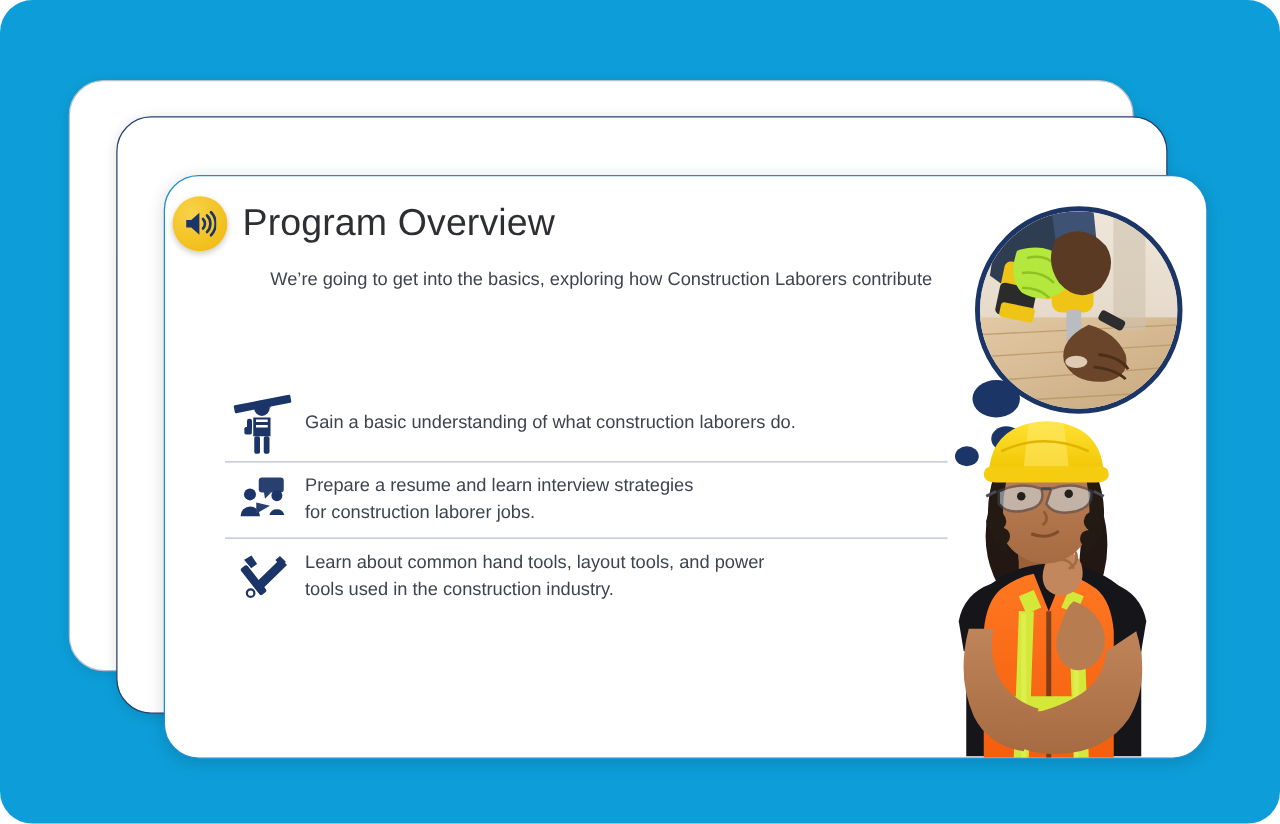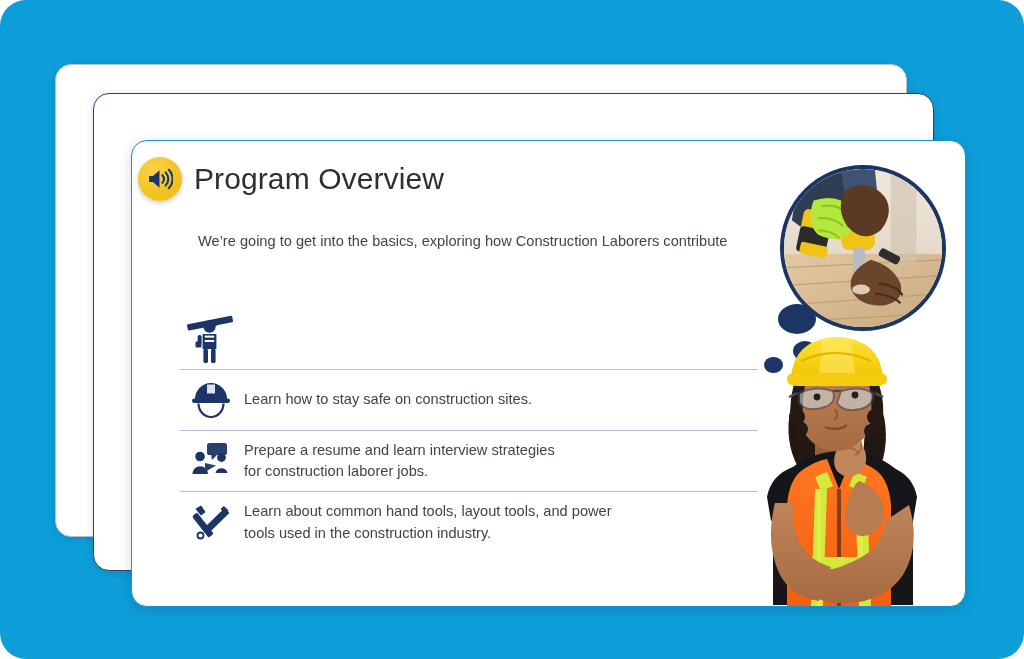--- a/index.html
+++ b/index.html
@@ -15,21 +15,21 @@
     width: 1024px; height: 659px;
     background: #0d9ed9;
     border-radius: 26px;
     overflow: hidden;
   }
 
   
   .card {
     position: absolute;
     background: #ffffff;
-    border-radius: 16px;
+    border-radius: 28px;
   }
   #card-back {
     left: 55px; top: 64px; width: 852px; height: 473px;
     border: 1.4px solid #b9c0cc;
     box-shadow: 0 2px 10px rgba(0,0,0,.10);
   }
   #card-mid {
     left: 93px; top: 93px; width: 841px; height: 478px;
     border: 1.4px solid #27406e;
     box-shadow: 0 2px 10px rgba(0,0,0,.12);
@@ -56,21 +56,21 @@
   #page-title {
     font-size: 30px; font-weight: 400; color: #2d2f33;
     letter-spacing: .1px; white-space: nowrap;
   }
 
   
   #intro {
     position: absolute; left: 49px; top: 72px; width: 600px;
     font-size: 14.6px; line-height: 22.3px; color: #3e444d;
   }
-  #intro p { margin: 17px; }
+  #intro p { margin: 0; text-align: center; }
 
   
   #objectives {
     position: absolute; left: 48px; top: 168px; width: 578px;
   }
   .obj-row {
     display: flex; align-items: center;
     min-height: 61px;
     border-bottom: 1.6px solid #b4bdd4;
   }
@@ -142,37 +142,25 @@
               <path d="M17.6 23 h13.8 v15 H17.6z"></path>
               <path d="M19.8 24.6 h9.4 v2 h-9.4z" fill="#ffffff"></path>
               <path d="M19.8 29 h9.4 v2 h-9.4z" fill="#ffffff"></path>
               <rect x="18.4" y="38" width="4.6" height="14" rx="1.4"></rect>
               <rect x="26" y="38" width="4.6" height="14" rx="1.4"></rect>
               <rect x="12.6" y="24" width="4" height="9" rx="1.8"></rect>
               <rect x="10.5" y="30.5" width="6" height="6" rx="1.3"></rect>
             </g>
           </svg>
         </div>
+        <div class="obj-text">
+          <div>Gain a basic understanding of what construction laborers do.</div>
+        </div>
       </div>
 
-      <div class="obj-row">
-        <div class="obj-icon">
-          <svg width="44" height="46" viewBox="0 0 44 46" aria-hidden="true">
-            <g fill="#1b3568">
-              <path d="M6 22 a16 16 0 0 1 32 0 z"></path>
-              <rect x="3" y="21.4" width="38" height="4.6" rx="2.3"></rect>
-              <path d="M18 7.5 h8 v9 h-8z" fill="#ffffff" opacity=".85"></path>
-            </g>
-            <path d="M9.5 26.5 a12.5 13.5 0 0 0 25 0" stroke="#1b3568" stroke-width="2.2" fill="none"></path>
-          </svg>
-        </div>
-        <div class="obj-text">
-          <div>Learn how to stay safe on construction sites.</div>
-        </div>
-      </div>
 
       <div class="obj-row">
         <div class="obj-icon">
           <svg width="44" height="40" viewBox="0 0 44 40" aria-hidden="true">
             <g fill="#1b3568">
               <rect x="18" y="2" width="20" height="12" rx="2.6" fill="#27406e"></rect>
               <path d="M22 13 l1 6 5-5 z" fill="#27406e"></path>
               <circle cx="32.5" cy="16.5" r="4.4"></circle>
               <path d="M26.5 32 a6.2 6.2 0 0 1 12 0 z"></path>
               <circle cx="11" cy="15.5" r="4.8"></circle>

